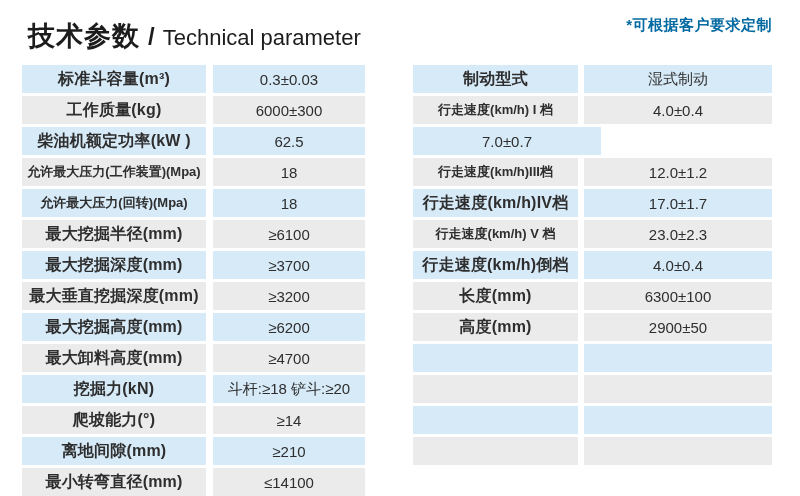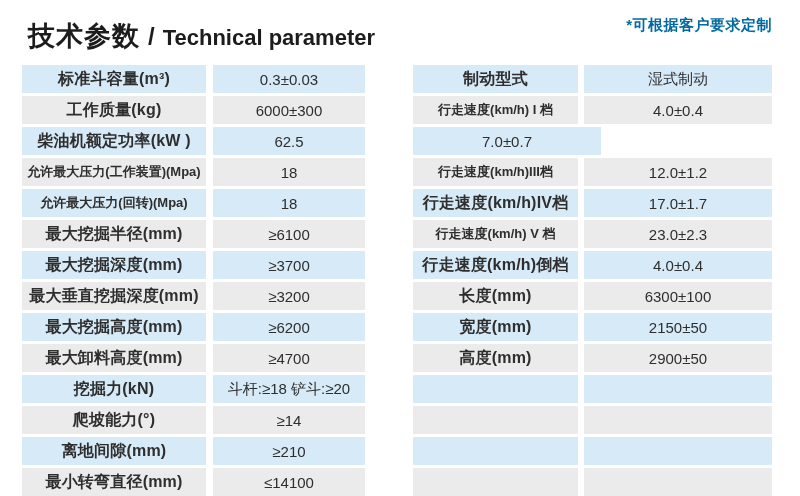--- a/index.html
+++ b/index.html
@@ -3,21 +3,21 @@
 <meta charset="utf-8">
 <style>
   * { margin:0; padding:0; box-sizing:border-box; }
   html,body { width:800px; height:496px; background:#ffffff; }
   body { font-family:"Liberation Sans","DejaVu Sans",sans-serif; color:#2e2e2e; }
   .page { position:relative; width:800px; height:496px; background:#fff; overflow:hidden; }
 
   .header-title { position:absolute; left:28px; top:6px; display:flex; align-items:baseline; gap:8px; color:#1c1c1c;margin-top:12px; }
   .title-zh { font-size:27px; font-weight:700; letter-spacing:1px; }
   .title-sep { font-size:24px; font-weight:700; }
-  .title-en { font-size:22px; font-weight:700; }
+  .title-en { font-size:22px; font-weight:400; }
 
   .note { position:absolute; right:28px; top:16px; font-size:15px; font-weight:600; color:#0369a1; letter-spacing:0.5px; }
 
   .param-table { position:absolute; top:65px; display:flex; flex-direction:column; row-gap:3px;border-radius:19px; }
   #left-table  { left:22px;  width:383px; }
   #right-table { left:413px; width:359px; }
 
   .row { display:flex; height:28px; }
   #left-table  .row { column-gap:7px; }
   #right-table .row { column-gap:6px; }
@@ -131,24 +131,20 @@
         <div class="cell value">23.0±2.3</div>
       </div>
       <div class="row blue">
         <div class="cell label">行走速度(km/h)倒档</div>
         <div class="cell value">4.0±0.4</div>
       </div>
       <div class="row gray">
         <div class="cell label">长度(mm)</div>
         <div class="cell value">6300±100</div>
       </div>
-      <div class="row blue">
-        <div class="cell label">宽度(mm)</div>
-        <div class="cell value">2150±50</div>
-      </div>
       <div class="row gray">
         <div class="cell label">高度(mm)</div>
         <div class="cell value">2900±50</div>
       </div>
       <div class="row blue">
         <div class="cell label"></div>
         <div class="cell value"></div>
       </div>
       <div class="row gray">
         <div class="cell label"></div>

